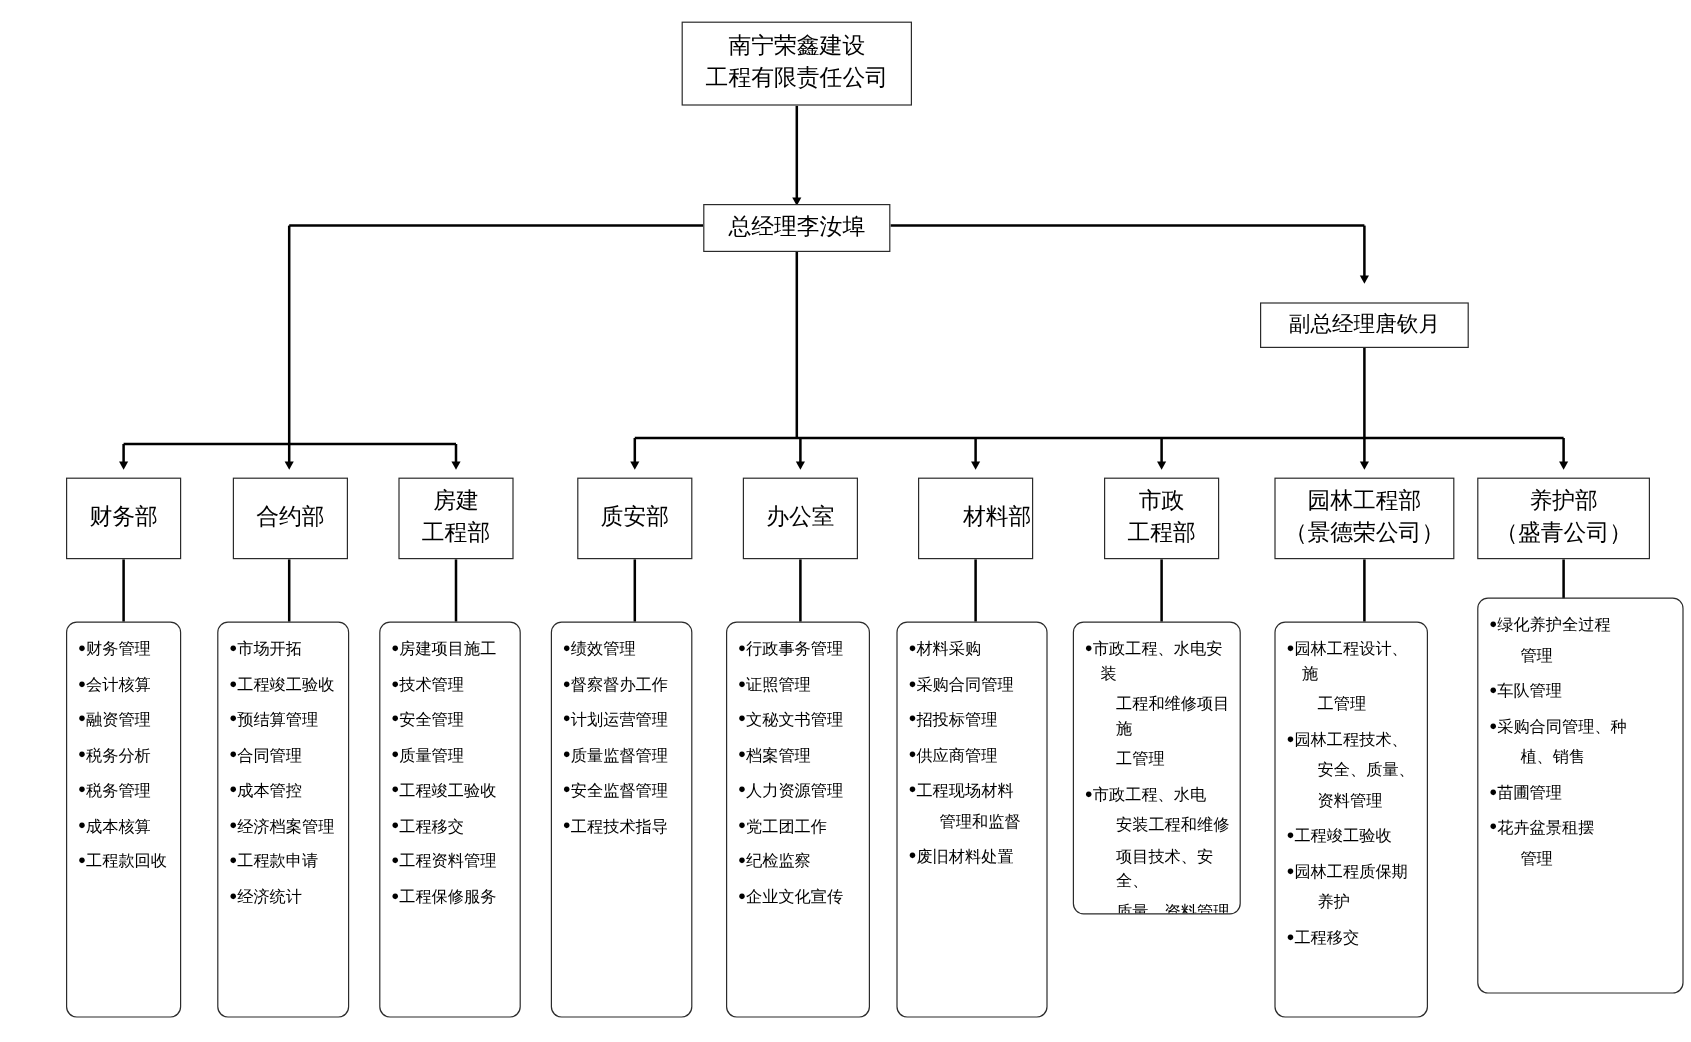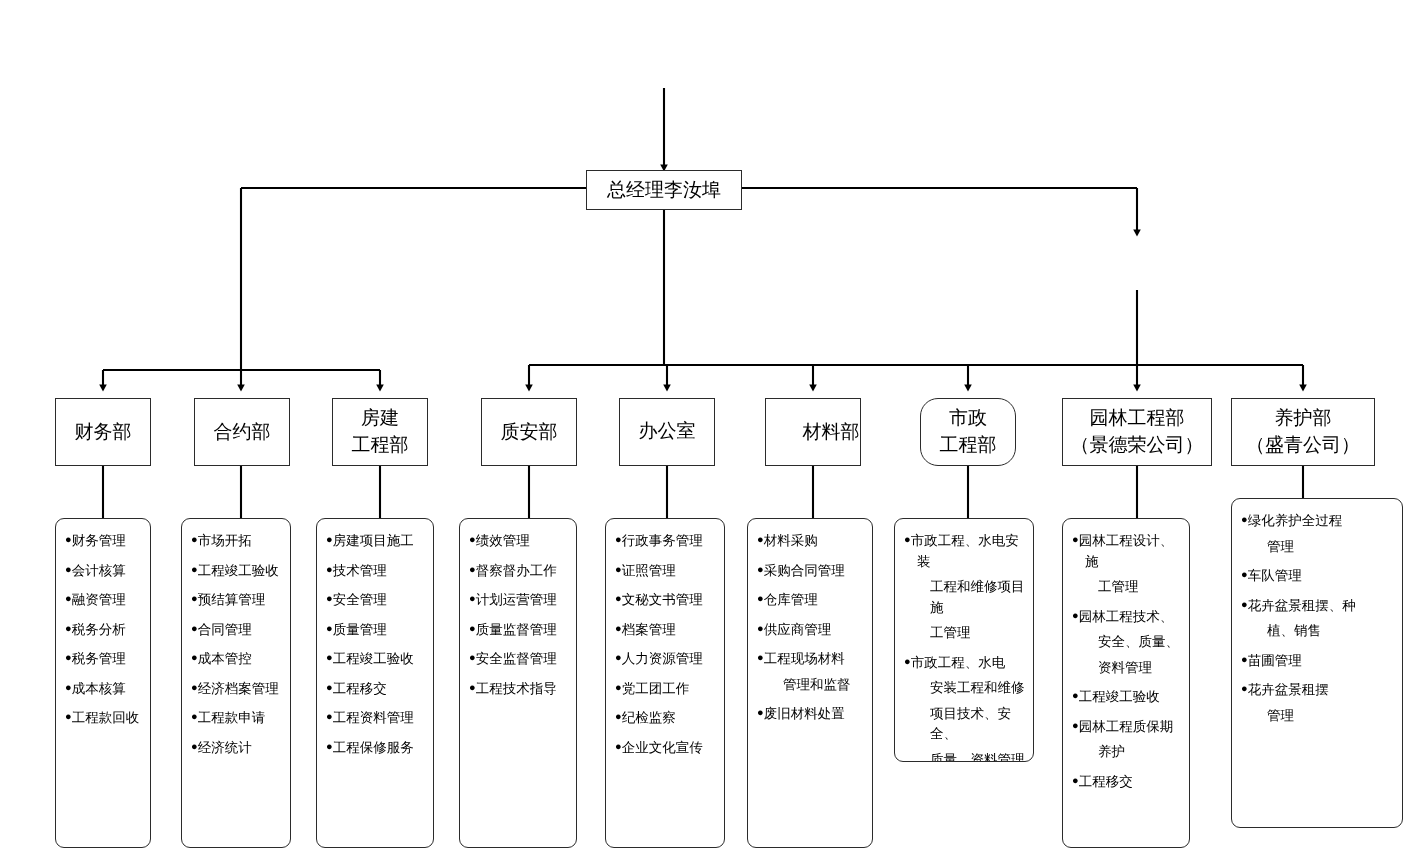--- a/index.html
+++ b/index.html
@@ -118,25 +118,32 @@
       <line x1="380" y1="466" x2="380" y2="518"></line>
       <line x1="529" y1="466" x2="529" y2="518"></line>
       <line x1="667" y1="466" x2="667" y2="518"></line>
       <line x1="813" y1="466" x2="813" y2="518"></line>
       <line x1="968" y1="466" x2="968" y2="518"></line>
       <line x1="1137" y1="466" x2="1137" y2="518"></line>
       <line x1="1303" y1="466" x2="1303" y2="518"></line>
     </g>
   </svg>
 
+  <div class="node node-root" style="left:568px; top:18px; width:192px; height:70px;">
+    <span class="line">南宁荣鑫建设</span>
+    <span class="line">工程有限责任公司</span>
+  </div>
 
   <div class="node node-gm" style="left:586px; top:170px; width:156px; height:40px;">
     <span class="line">总经理李汝埠</span>
   </div>
 
+  <div class="node node-dgm" style="left:1050px; top:252px; width:174px; height:38px;">
+    <span class="line">副总经理唐钦月</span>
+  </div>
 
   <div class="node node-dept" style="left:55px; top:398px; width:96px; height:68px;">
     <span class="line">财务部</span>
   </div>
 
   <div class="node node-dept" style="left:194px; top:398px; width:96px; height:68px;">
     <span class="line">合约部</span>
   </div>
 
   <div class="node node-dept" style="left:332px; top:398px; width:96px; height:68px;">
@@ -149,21 +156,21 @@
   </div>
 
   <div class="node node-dept" style="left:619px; top:398px; width:96px; height:68px;font-family:Liberation Mono, monospace;">
     <span class="line">办公室</span>
   </div>
 
   <div class="node node-dept" style="left:765px; top:398px; width:96px; height:68px;padding-left:36px;">
     <span class="line">材料部</span>
   </div>
 
-  <div class="node node-dept" style="left:920px; top:398px; width:96px; height:68px;border-radius:18px;">
+  <div class="node node-dept" style="left:920px; top:398px; width:96px; height:68px;">
     <span class="line">市政</span>
     <span class="line">工程部</span>
   </div>
 
   <div class="node node-dept" style="left:1062px; top:398px; width:150px; height:68px;">
     <span class="line">园林工程部</span>
     <span class="line">（景德荣公司）</span>
   </div>
 
   <div class="node node-dept" style="left:1231px; top:398px; width:144px; height:68px;">
@@ -230,21 +237,21 @@
         <li><span class="bullet">●</span><span>党工团工作</span></li>
         <li><span class="bullet">●</span><span>纪检监察</span></li>
         <li><span class="bullet">●</span><span>企业文化宣传</span></li>
       </ul>
   </div>
 
   <div class="detail" style="left:747px; top:518px; width:126px; height:330px;">
     <ul>
         <li><span class="bullet">●</span><span>材料采购</span></li>
         <li><span class="bullet">●</span><span>采购合同管理</span></li>
-        <li><span class="bullet">●</span><span>仓库管理</span></li>
+        <li><span class="bullet">●</span><span>招投标管理</span></li>
         <li><span class="bullet">●</span><span>供应商管理</span></li>
         <li><span class="bullet">●</span><span>工程现场材料</span><span class="cont">管理和监督</span></li>
         <li><span class="bullet">●</span><span>废旧材料处置</span></li>
       </ul>
   </div>
 
   <div class="detail" style="left:894px; top:518px; width:140px; height:244px;">
     <ul>
         <li><span class="bullet">●</span><span>市政工程、水电安装</span><span class="cont">工程和维修项目施</span><span class="cont">工管理</span></li>
         <li><span class="bullet">●</span><span>市政工程、水电</span><span class="cont">安装工程和维修</span><span class="cont">项目技术、安全、</span><span class="cont">质量、资料管理</span></li>
@@ -261,19 +268,19 @@
         <li><span class="bullet">●</span><span>工程竣工验收</span></li>
         <li><span class="bullet">●</span><span>园林工程质保期</span><span class="cont">养护</span></li>
         <li><span class="bullet">●</span><span>工程移交</span></li>
       </ul>
   </div>
 
   <div class="detail" style="left:1231px; top:498px; width:172px; height:330px;">
     <ul>
         <li><span class="bullet">●</span><span>绿化养护全过程</span><span class="cont">管理</span></li>
         <li><span class="bullet">●</span><span>车队管理</span></li>
-        <li><span class="bullet">●</span><span>花卉盆景租摆、种</span><span class="cont">植、销售</span></li>
+        <li><span class="bullet">●</span><span>采购合同管理、种</span><span class="cont">植、销售</span></li>
         <li><span class="bullet">●</span><span>苗圃管理</span></li>
         <li><span class="bullet">●</span><span>花卉盆景租摆</span><span class="cont">管理</span></li>
       </ul>
   </div>
 
 </div>
 
 </body></html>

